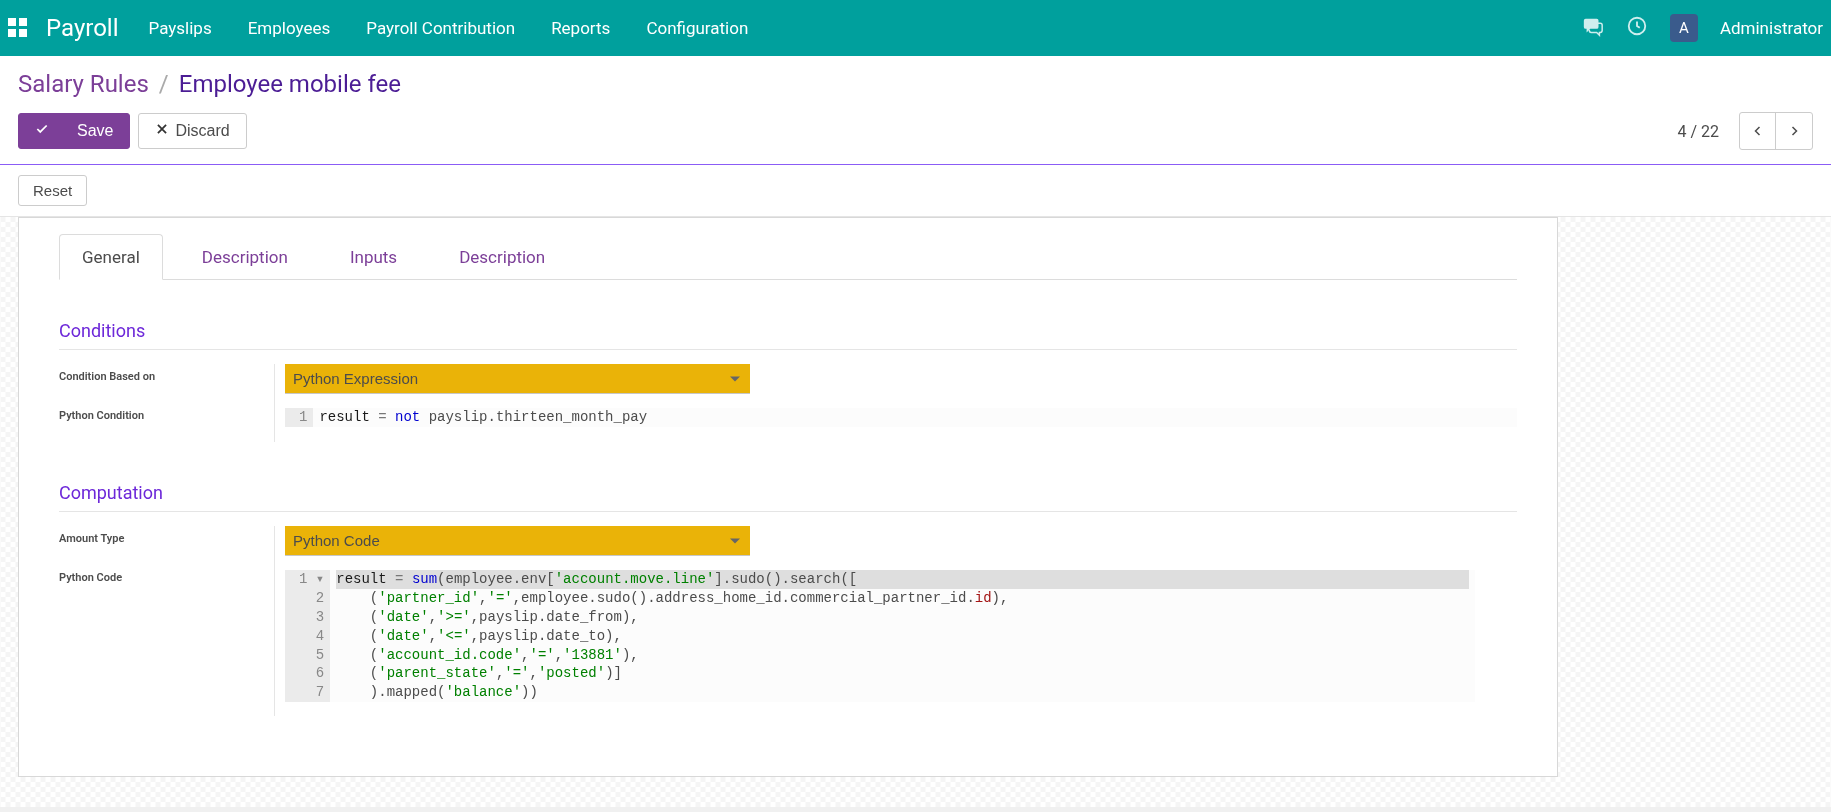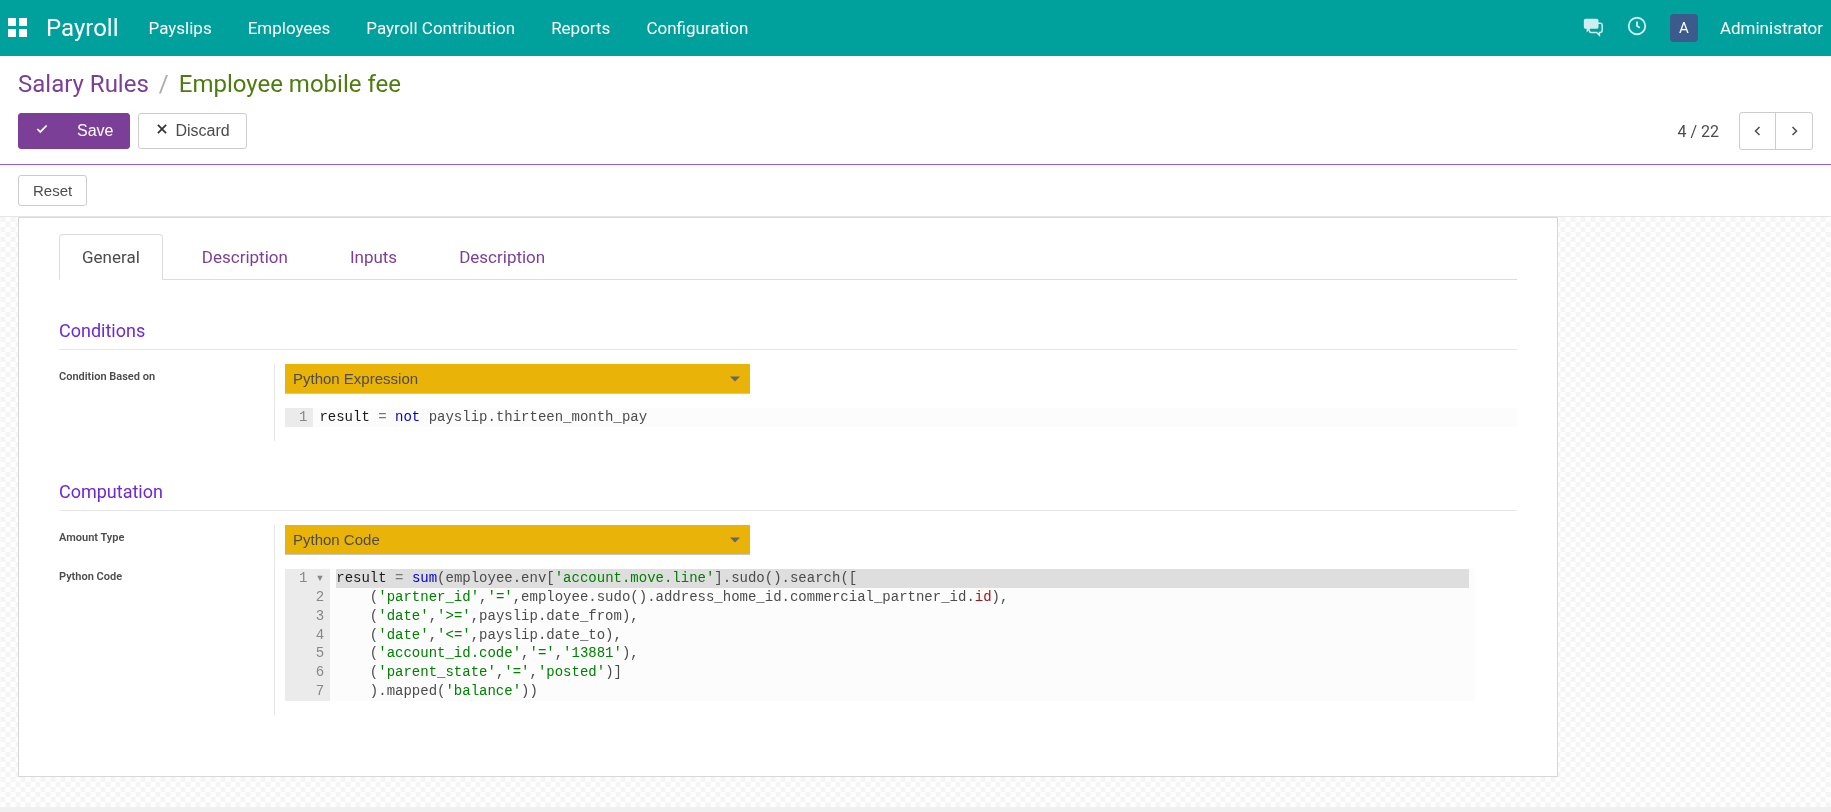--- a/index.html
+++ b/index.html
@@ -27,21 +27,21 @@
   }
 
   .control-panel {
     background: #fff;
     border-bottom: 1px solid #8b5cf6;
     padding: 14px 18px 14px 18px;
   }
   .breadcrumb { display: flex; align-items: center; gap: 10px; font-size: 24px; margin-bottom: 14px;}
   .breadcrumb .link { color: #7c3f98; cursor: pointer; }
   .breadcrumb .sep { color: #aaa; }
-  .breadcrumb .current { color: #4d7c0f; }
+  .breadcrumb .current { color: #4c1d95; }
 
   .cp-row { display: flex; align-items: center; }
   .cp-row .left-buttons { display: flex; gap: 0; }
   .btn {
     display: inline-flex; align-items: center; gap: 6px;
     padding: 8px 16px; font-size: 16px; border: 1px solid #ccc;
     background: #fff; cursor: pointer; border-radius: 3px;
   }
   .btn + .btn { margin-left: 8px; }
   .btn-primary { background: #7c3f98; color: #fff; border-color: #7c3f98; gap: 28px; }
@@ -250,20 +250,21 @@
       <div class="tab">Description</div>
       <div class="tab">Inputs</div>
       <div class="tab">Description</div>
     </div>
 
     <div class="section-title">Conditions</div>
     <div class="group">
       <div class="group-body">
         <div class="labels">
           <div class="lbl">Condition Based on</div>
+          <div class="lbl">Python Condition</div>
         </div>
         <div class="values">
           <div class="val">
             <span class="dropdown-wrap">
               <select class="dropdown">
                 <option>Python Expression</option>
               </select>
             </span>
           </div>
           <div class="val">

